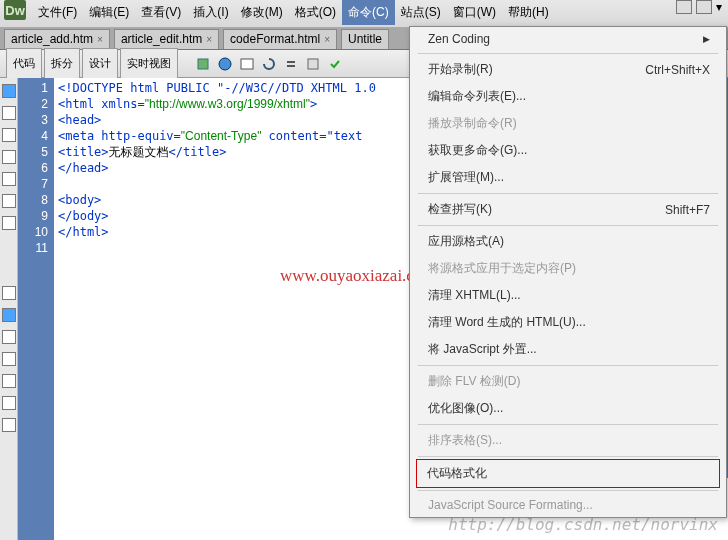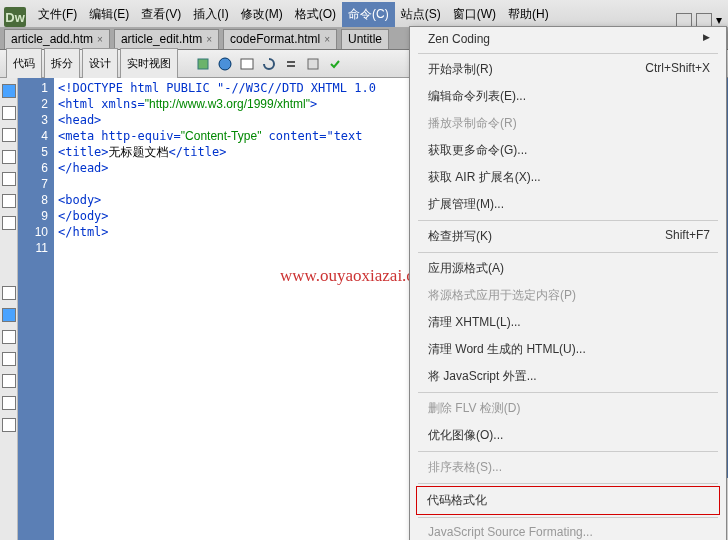--- a/index.html
+++ b/index.html
@@ -1,36 +1,36 @@
 <!DOCTYPE html>
 <html><head>
 <meta charset="utf-8">
 <style>
 *{margin:0;padding:0;box-sizing:border-box;font-family:"Microsoft YaHei",Tahoma,sans-serif;font-size:12px;}
 body{background:#fff;width:728px;height:540px;overflow:hidden;position:relative;}
-.menubar{height:28px;background:linear-gradient(#e8e8e8,#d8d8d8);border-bottom:1px solid #aaa;display:flex;align-items:flex-end;padding-left:4px;}
+.menubar{height:28px;background:linear-gradient(#e8e8e8,#d8d8d8);border-bottom:1px solid #aaa;display:flex;align-items:flex-start;padding-left:4px;}
 .dw-logo{width:22px;height:20px;background:#4a6b3a;color:#d5e8c8;font-weight:bold;font-size:13px;display:flex;align-items:center;justify-content:center;margin-right:6px;border-radius:2px;}
 .menuitem{padding:4px 6px;cursor:default;}
 .menuitem.open{background:#5b7fb5;color:#fff;}
 .tabbar{height:22px;background:#a8a8a8;display:flex;align-items:center;border-bottom:1px solid #777;}
 .tab{height:20px;background:#d0d0d0;border:1px solid #888;border-bottom:none;padding:2px 6px;margin-left:4px;display:flex;align-items:center;gap:4px;font-size:11px;}
 .tab .x{color:#666;font-size:10px;}
 .toolbar{height:28px;background:linear-gradient(#f0f0f0,#dcdcdc);border-bottom:1px solid #999;display:flex;align-items:center;padding:0 6px;gap:0;}
 .tbtn{border:1px solid #999;background:#eaeaea;height:32px;padding:8px 6px;display:flex;align-items:center;margin-right:2px;font-size:11px;}
 .ticon{width:18px;height:18px;margin:0 2px;display:flex;align-items:center;justify-content:center;}
 .work{display:flex;height:calc(540px - 26px - 22px - 28px);}
 .gutter{width:18px;background:#e8e8e8;border-right:1px solid #bbb;display:flex;flex-direction:column;align-items:center;gap:8px;padding-top:6px;}
 .gic{width:14px;height:14px;border:1px solid #777;background:#fff;}
 .gic.bl{background:#4aa3ff;}
 .lnums{width:36px;background:#5b7fb5;color:#fff;text-align:right;padding:2px 6px 2px 0;font-family:Consolas,monospace;font-size:12px;line-height:16px;}
 .code{flex:1;background:#fff;padding:2px 4px;font-family:Consolas,monospace;font-size:12px;line-height:16px;white-space:pre;color:#0033cc;position:relative;overflow:hidden;}
 .code .txt{color:#000;}
 .code .str{color:#008800;}
 .dropdown{position:absolute;left:409px;top:26px;width:318px;background:#f2f2f2;border:1px solid #888;box-shadow:2px 2px 6px rgba(0,0,0,.3);z-index:10;}
-.ditem{padding:5px 16px 5px 18px;display:flex;justify-content:space-between;align-items:flex-start;color:#333;font-size:12px;}
+.ditem{padding:5px 16px 5px 18px;display:flex;justify-content:space-between;align-items:center;color:#333;font-size:12px;}
 .ditem.dis{color:#999;}
 .ditem.arrow::after{content:"▶";font-size:9px;color:#333;}
 .dsep{height:1px;background:#ccc;margin:2px 8px;}
 .ditem.boxed{border:1px solid #d40000;margin:2px 6px;padding:5px 10px;}
 .watermark{position:absolute;left:280px;top:266px;color:#cc3333;font-family:Georgia,serif;font-size:17px;z-index:5;}
 .watermark2{position:absolute;right:10px;bottom:6px;color:#bbb;font-family:Consolas,monospace;font-size:16px;font-style:italic;}
 .rightcap{position:absolute;right:0;top:78px;width:10px;height:400px;background:#5b7fb5;}
 .topicons{margin-left:auto;display:flex;gap:4px;align-items:center;padding-right:6px;}
 .topicon{width:16px;height:14px;border:1px solid #777;background:#ddd;}
 </style>
@@ -178,23 +178,20 @@
   <div class="ditem">
       <span>编辑命令列表(E)...</span>
     </div>
   <div class="ditem dis">
       <span>播放录制命令(R)</span>
     </div>
   <div class="ditem">
       <span>获取更多命令(G)...</span>
     </div>
   <div class="ditem">
-      <span>获取 AIR 扩展名(X)...</span>
-    </div>
-  <div class="ditem">
       <span>扩展管理(M)...</span>
     </div>
   <div class="dsep"></div>
   <div class="ditem">
       <span>检查拼写(K)</span>
       <span>Shift+F7</span>
     </div>
   <div class="dsep"></div>
   <div class="ditem">
       <span>应用源格式(A)</span>

